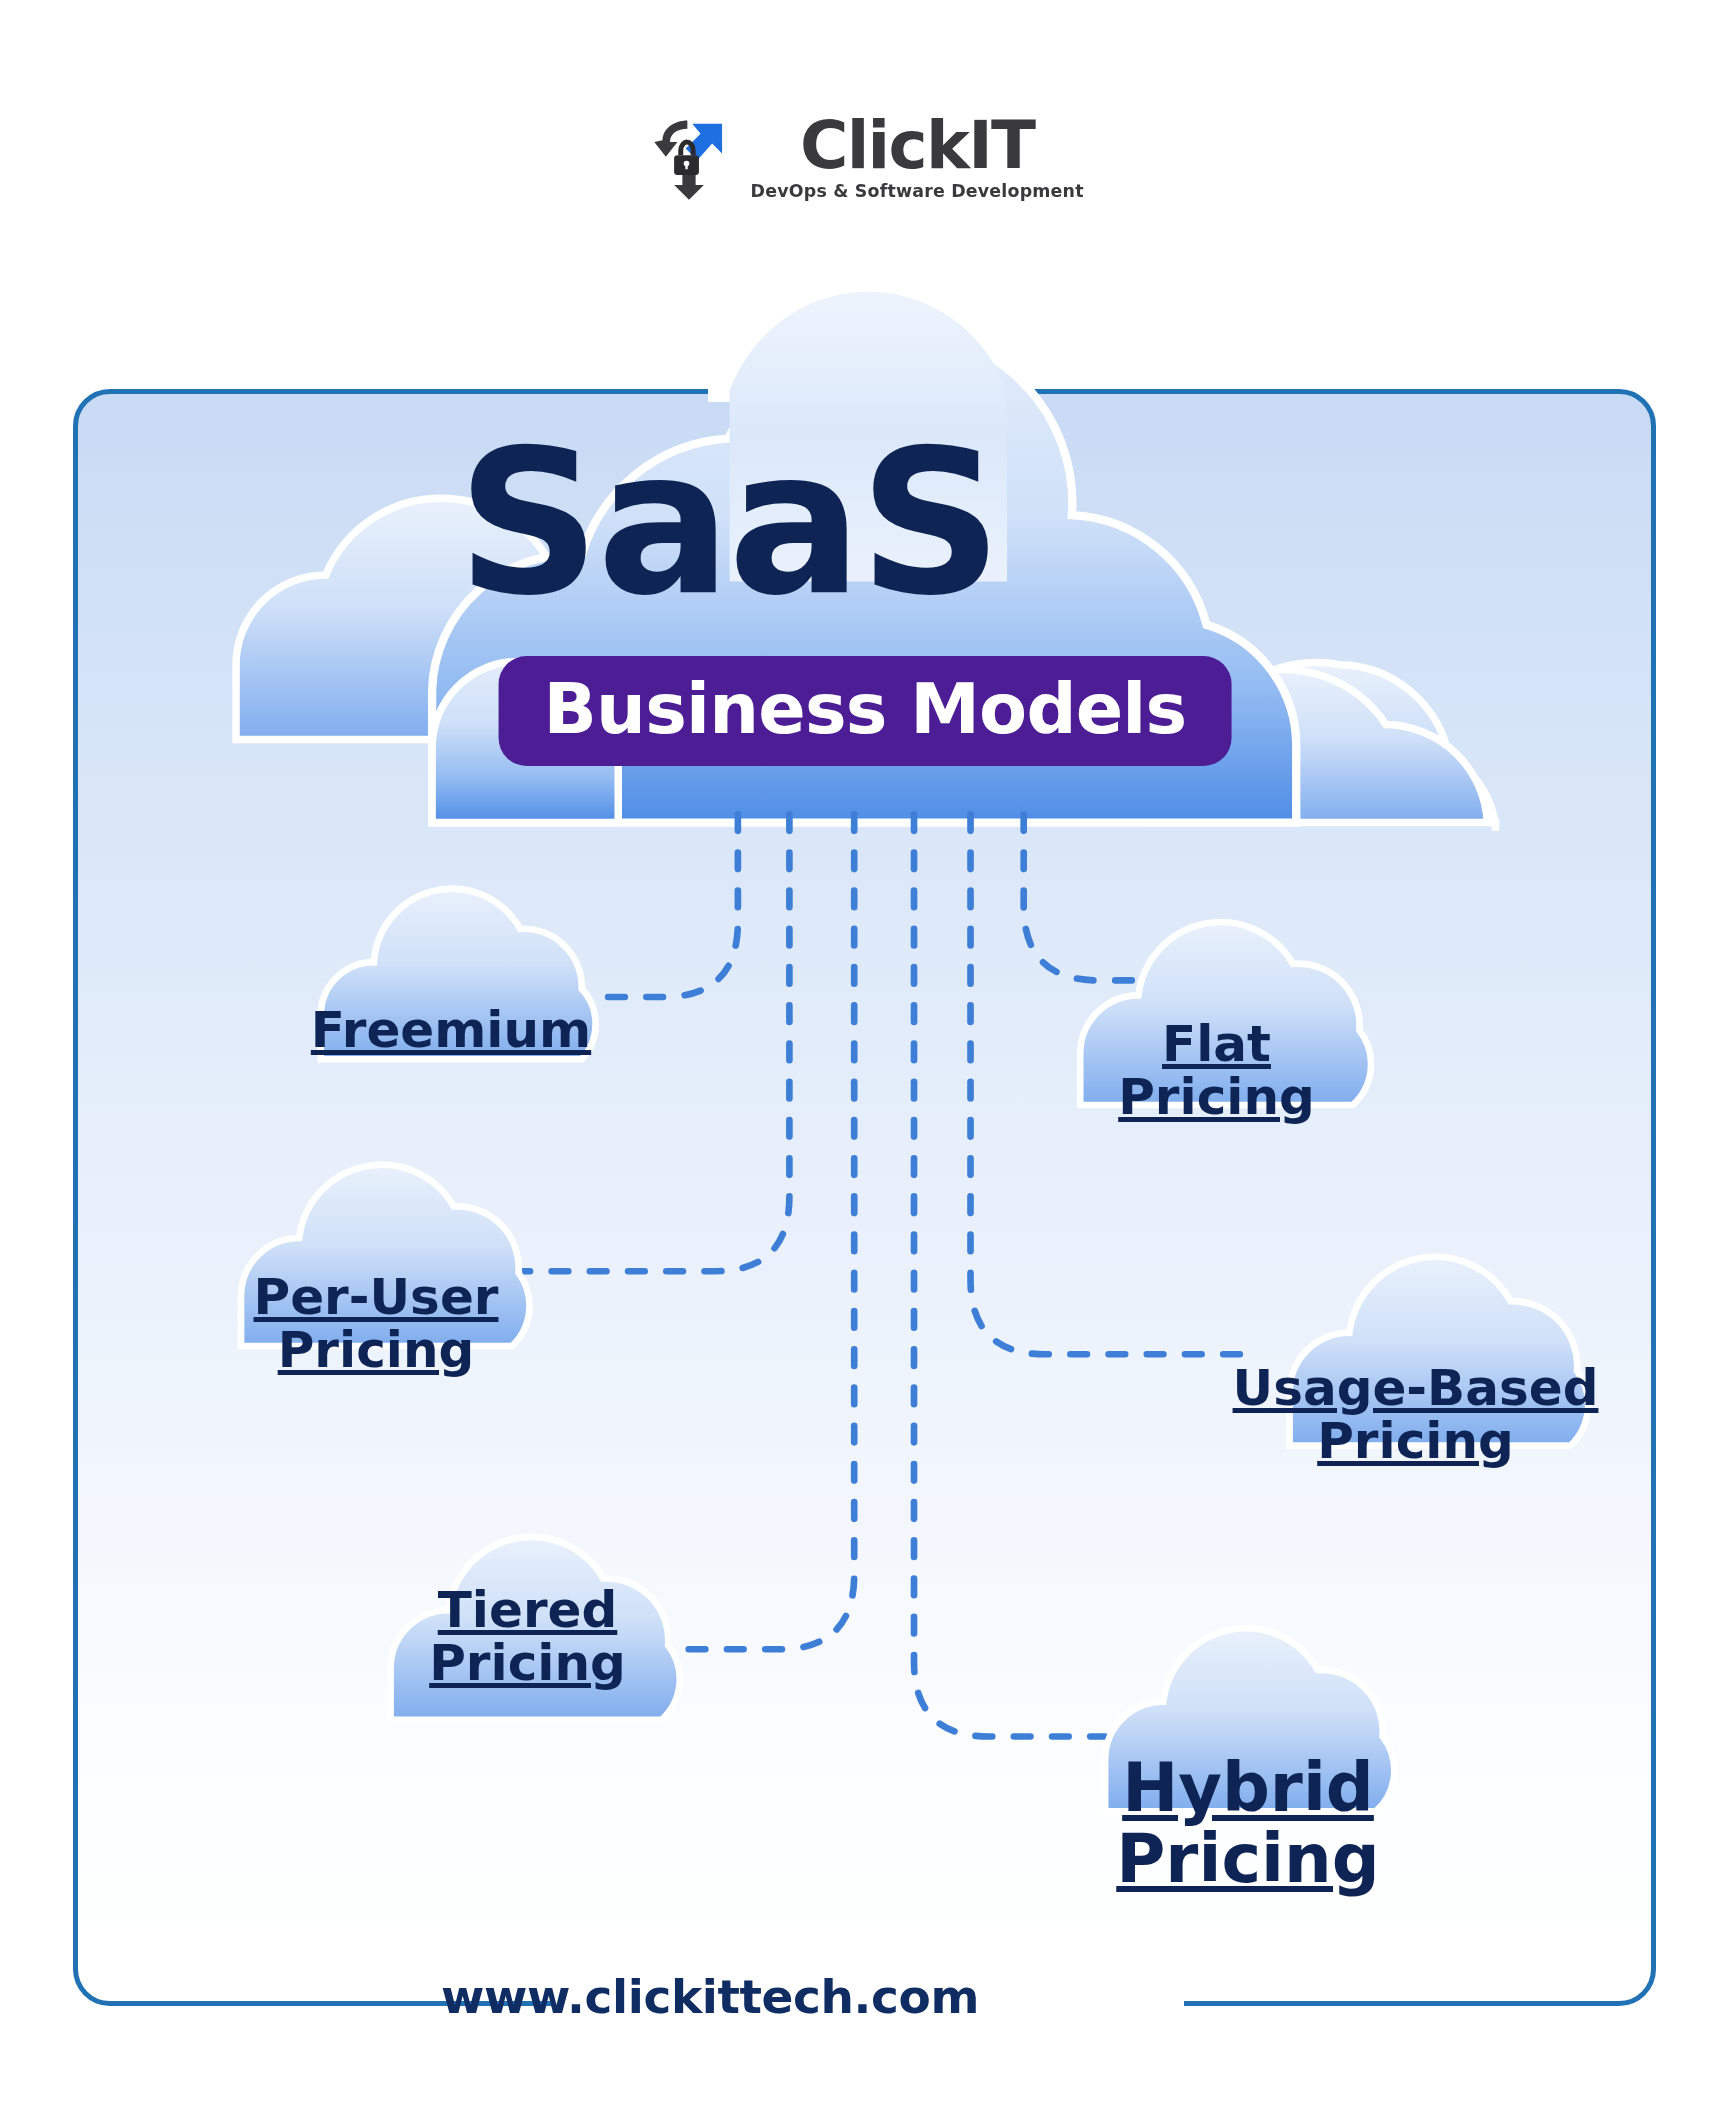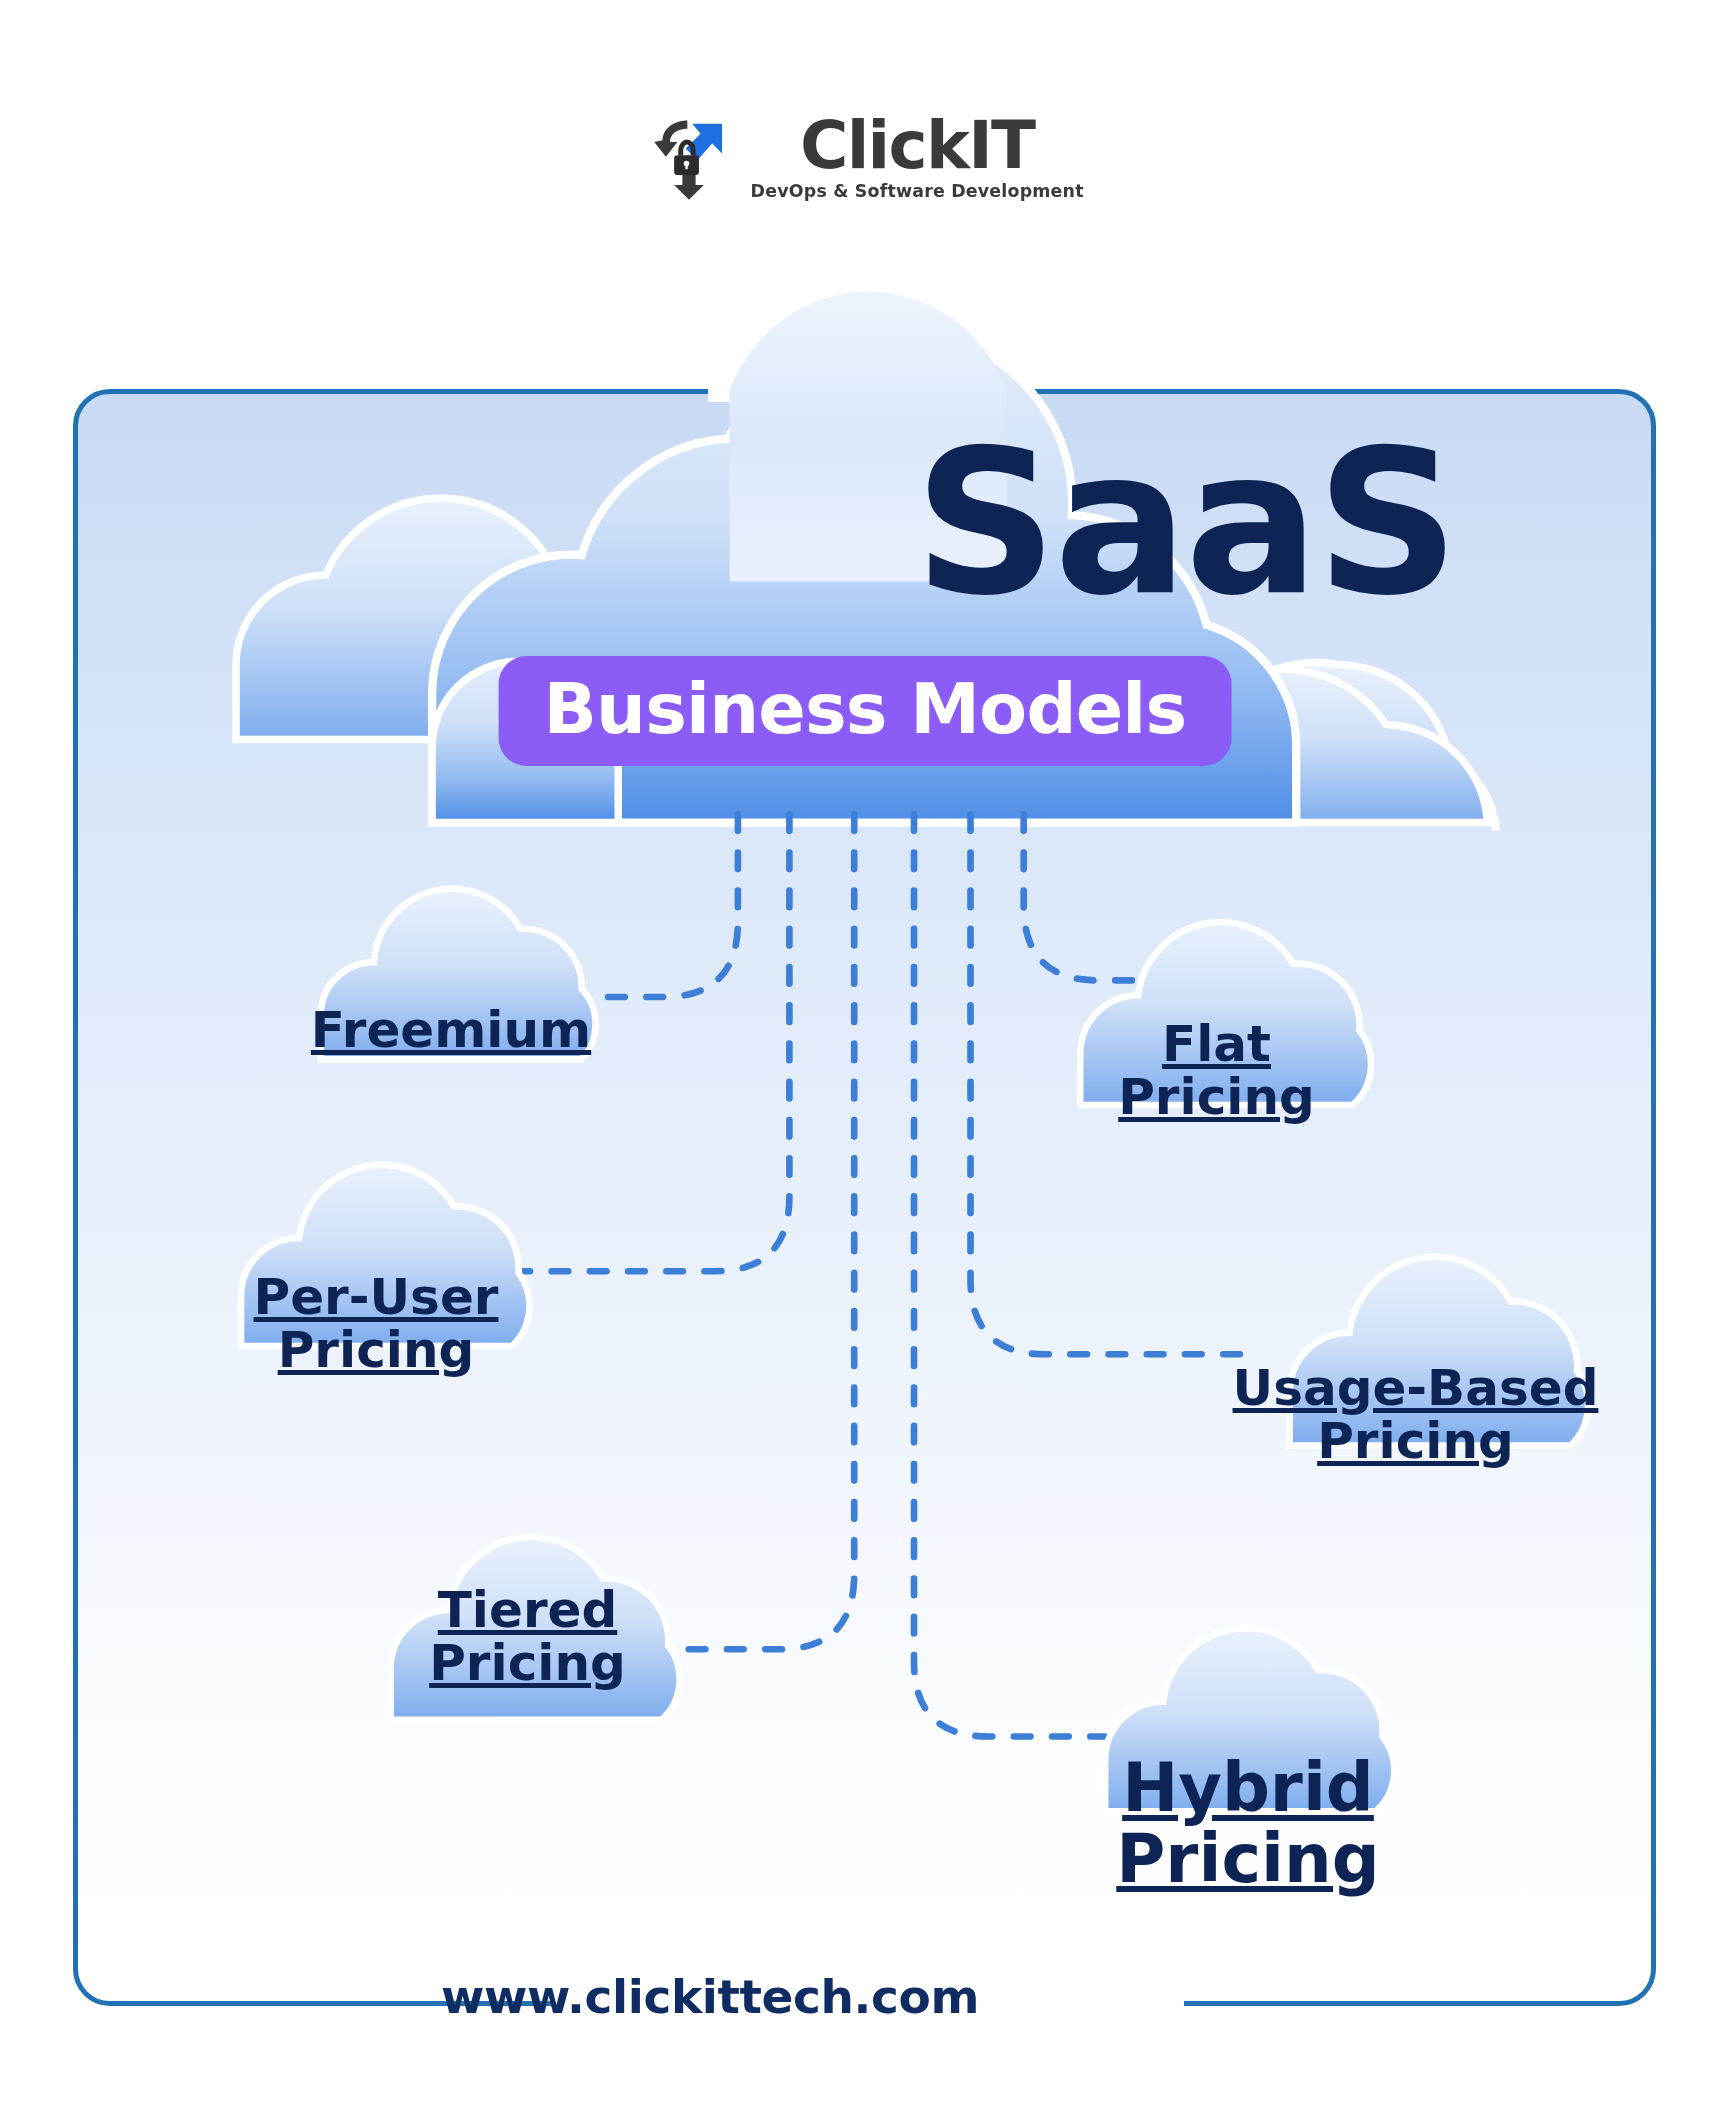--- a/index.html
+++ b/index.html
@@ -58,28 +58,28 @@
     font-family:"DejaVu Sans", sans-serif;
     font-weight:700;font-size:47px;color:#0f2d63;
     letter-spacing:-0.4px;
   }
 
   
   .layer{position:absolute;left:0;top:0;width:1730px;height:2127px;pointer-events:none;}
 
   
   .hero-title{
-    position:absolute;left:0;top:424px;width:1456px;text-align:right;
+    position:absolute;left:0;top:424px;width:1456px;text-align:center;
     font-family:"DejaVu Sans", sans-serif;
     font-weight:700;font-size:199px;line-height:1;
     color:#0d2455;letter-spacing:-3.3px;
   }
   .hero-pill{
     position:absolute;left:50%;top:656px;transform:translateX(-50%);
-    background:#8b5cf6;border-radius:28px;
+    background:#4c1d95;border-radius:28px;
     padding:18.3px 45px 21.6px 45px;
     display:flex;align-items:center;justify-content:center;
   }
   .hero-pill span{
     font-family:"DejaVu Sans", sans-serif;
     font-weight:700;font-size:70px;line-height:1;color:#ffffff;
     letter-spacing:-0.8px;white-space:nowrap;
   }
 
   

